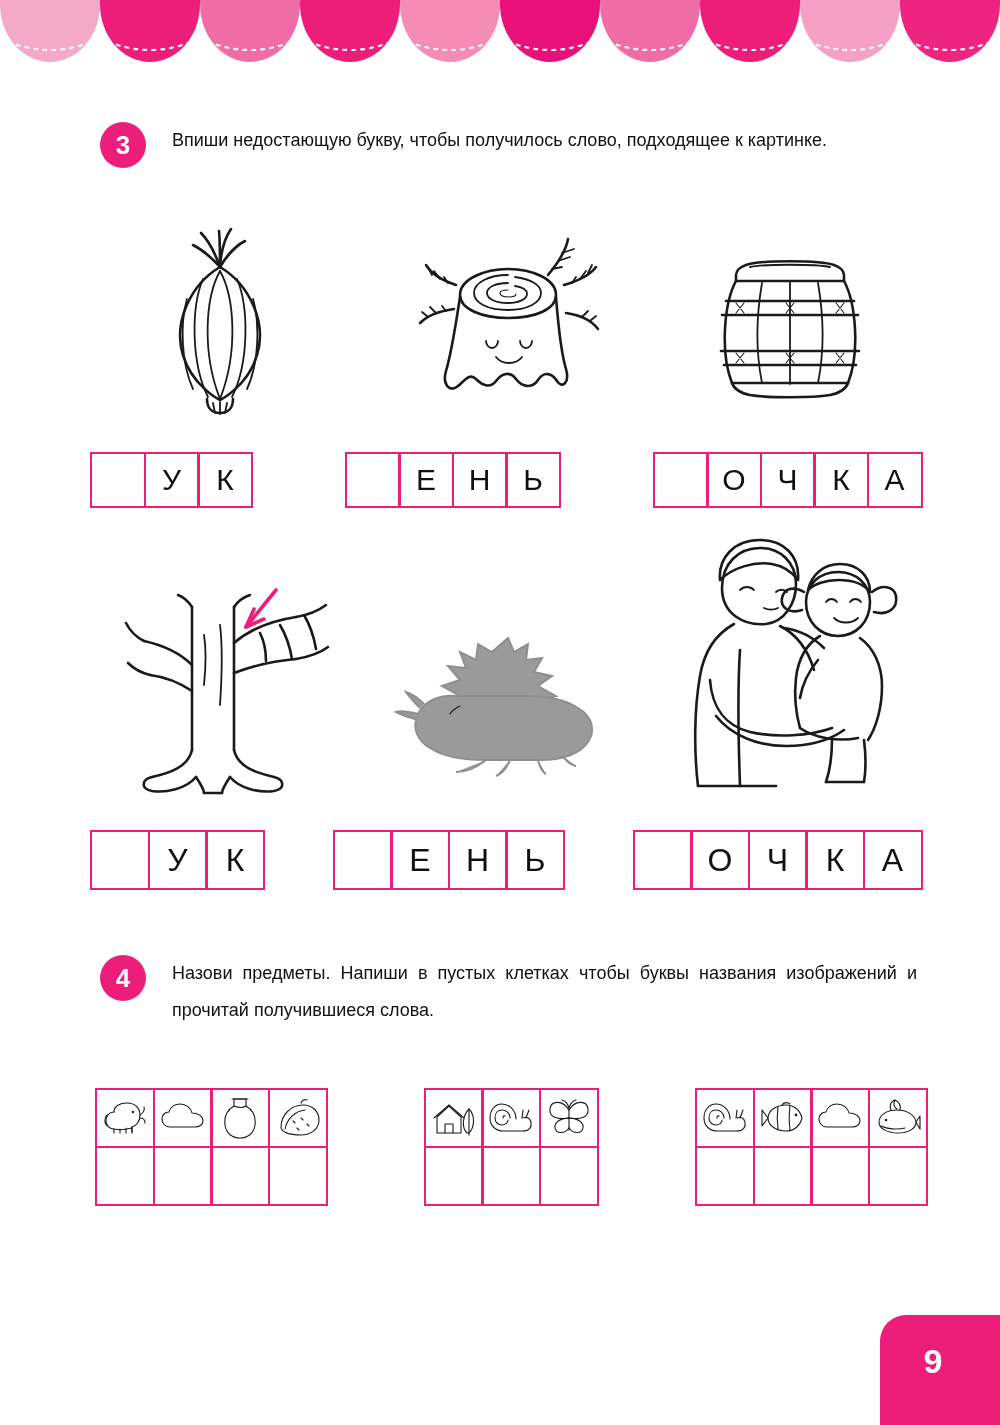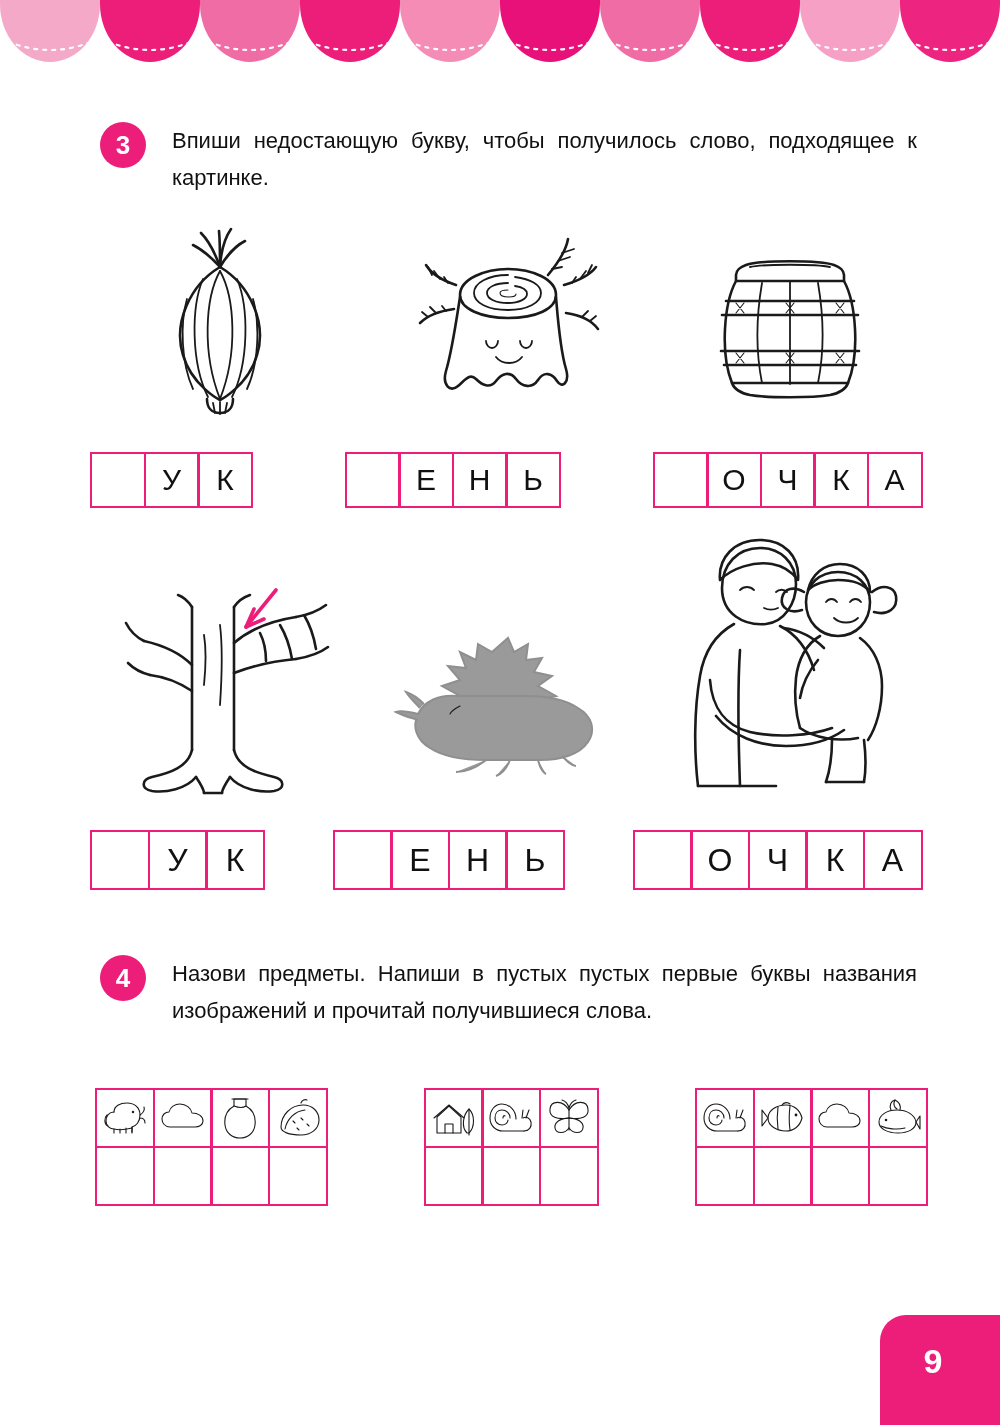--- a/index.html
+++ b/index.html
@@ -38,21 +38,21 @@
   .task-num {
     width:46px; height:46px; border-radius:50%;
     background:#ec1e79;
     color:#ffffff;
     font-size:26px; font-weight:bold;
     display:flex; align-items:center; justify-content:center;
     position:absolute; left:0; top:0;
   }
   .task-text {
     margin-left:72px;
-    font-size:22px;
+    font-size:18px;
     line-height:37px;
     color:#111111;
     text-align:justify;
     width:745px;
   }
 
   
   .pic-row {
     position:absolute; left:90px; width:830px;
     display:flex; justify-content:space-between;
@@ -379,21 +379,21 @@
     <div class="cell big"></div>
     <div class="cell big">О</div>
     <div class="cell big">Ч</div>
     <div class="cell big">К</div>
     <div class="cell big">А</div>
   </div>
 </div>
 
 <div class="task" style="left:100px; top:955px; width:820px;">
   <div class="task-num">4</div>
-  <div class="task-text">Назови предметы. Напиши в пустых пустых первые буквы названия изображений и прочитай получившиеся слова.</div>
+  <div class="task-text">Назови предметы. Напиши в пустых клетках чтобы буквы названия изображений и прочитай получившиеся слова.</div>
 </div>
 
 <div class="grids" style="top:1088px;">
 
   <div class="grid">
     <div class="grid-line">
       <div class="gcell">
         <svg width="46" height="40" viewBox="0 0 46 40">
           <path class="ln-tiny" d="M12,14 C12,8 18,5 25,5 C33,5 38,10 38,17 C38,24 34,28 30,29 L30,34 M38,20 C41,20 43,22 43,25"></path>
           <path class="ln-tiny" d="M12,14 C7,14 4,18 4,23 C4,28 8,31 12,31 L12,35 M18,31 L18,35 M24,30 L24,35 M30,29 L30,35"></path>

